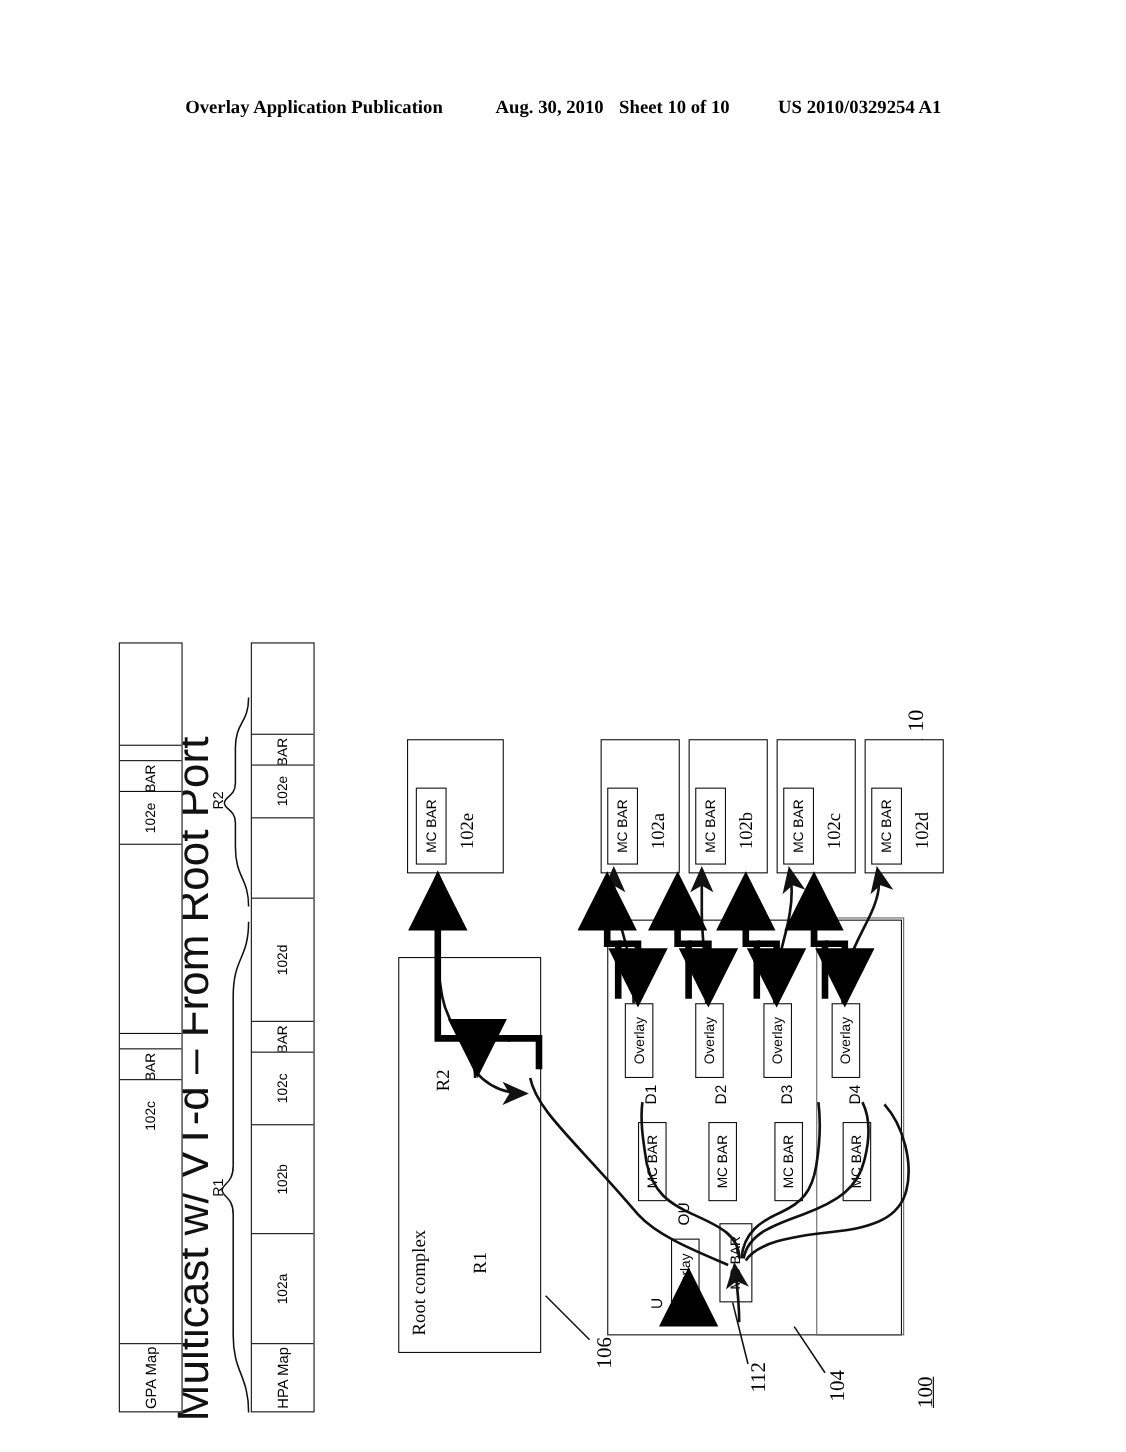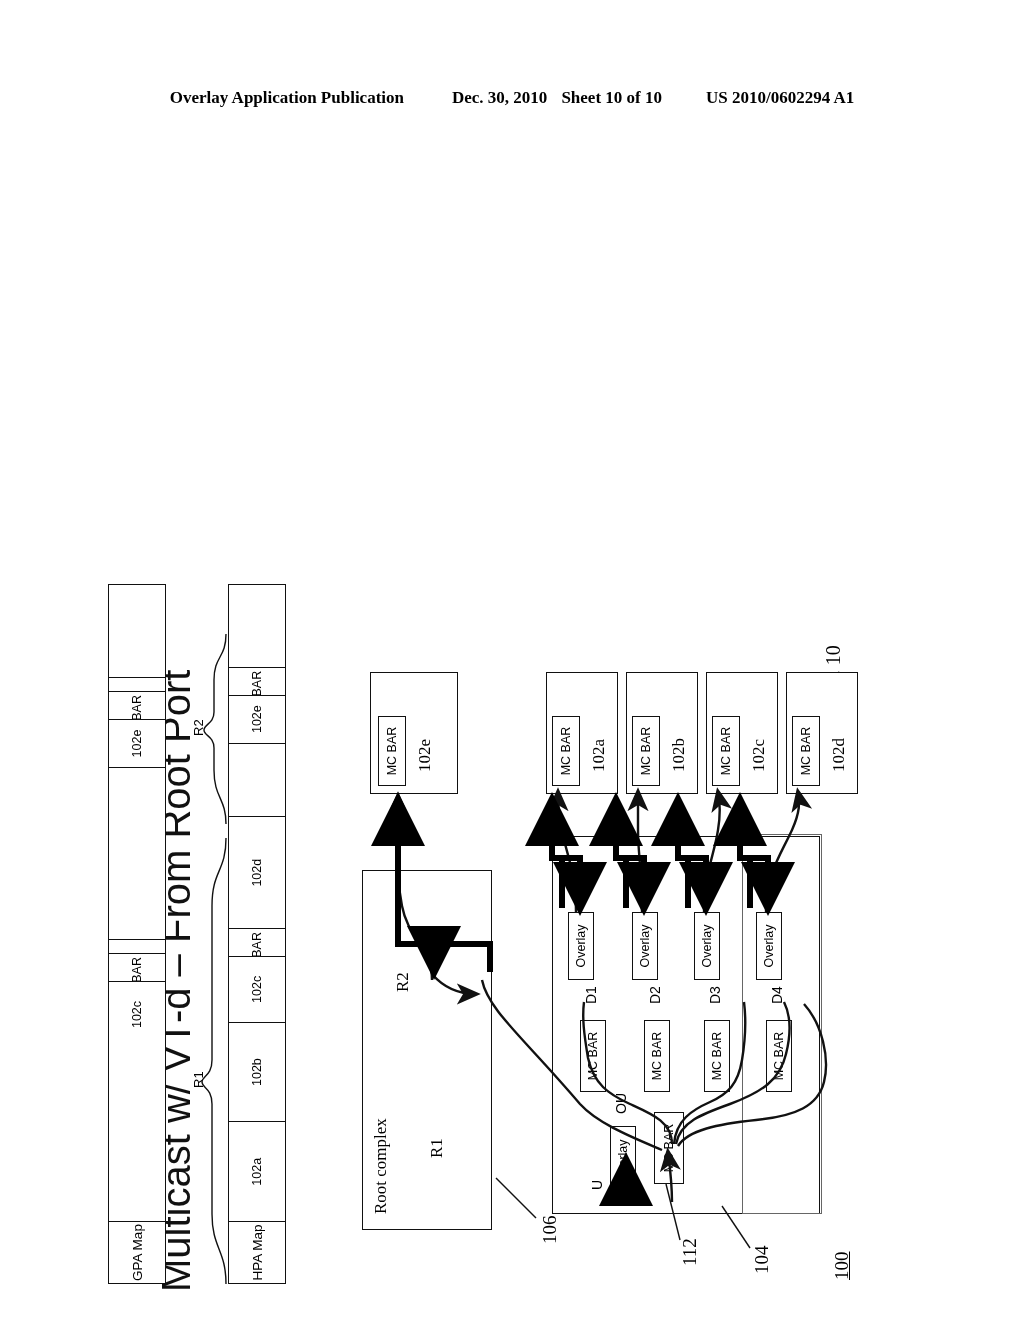--- a/index.html
+++ b/index.html
@@ -61,23 +61,23 @@
   .map-cell:last-child{border-right:none;}
   .map-head{font-size:13.5px;}
 
   svg.ovl{position:absolute;left:0;top:0;width:1100px;height:760px;overflow:visible;}
 </style>
 </head>
 <body>
 
 <div id="pub-header">
   <span class="seg s1">Overlay Application Publication</span>
-  <span class="seg s2">Dec. 30, 2010</span>
+  <span class="seg s2">Aug. 30, 2010</span>
   <span class="seg s3">Sheet 10 of 10</span>
-  <span class="seg">US 2010/0602294 A1</span>
+  <span class="seg">US 2010/0329254 A1</span>
 </div>
 
 <div id="canvas">
 
   <div id="fig-title">Multicast w/ VT-d – From Root Port</div>
 
   <div id="fig-caption">Fig. 10</div>
 
   <div class="map-table" id="hpa-map" style="left:26px;top:96px;width:700px;height:58px;">
     <div class="map-cell map-head" style="width:62px;">HPA Map</div>

